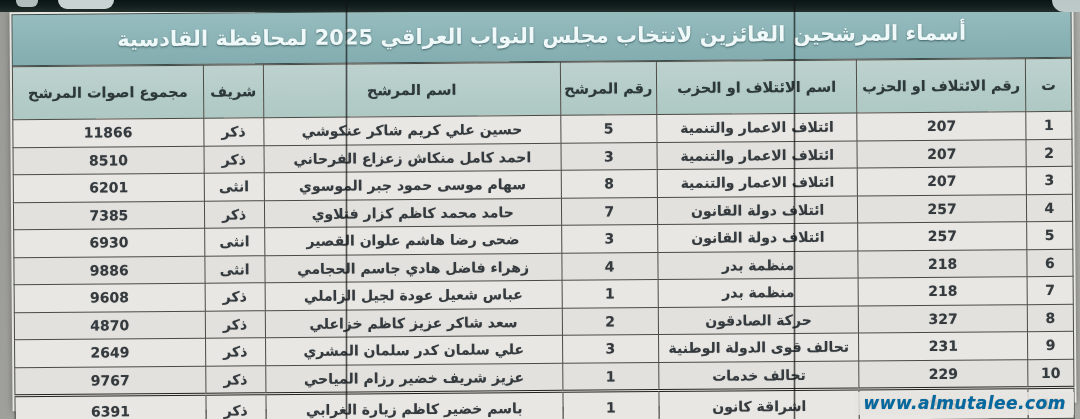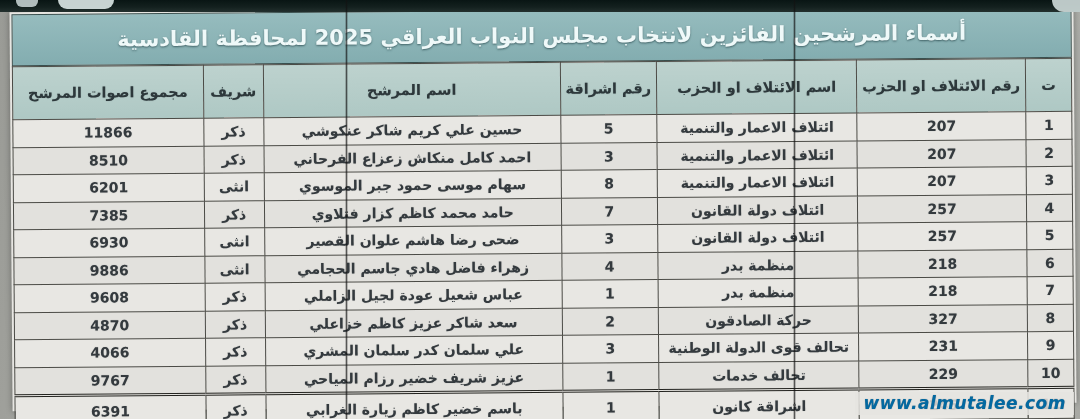--- a/index.html
+++ b/index.html
@@ -103,21 +103,21 @@
         <col class="c-candnum">
       <col class="c-candname">
         <col class="c-gender">
         <col class="c-votes">
     </colgroup>
     <thead>
       <tr>
           <th>ت</th>
           <th>رقم الائتلاف او الحزب</th>
           <th>اسم الائتلاف او الحزب</th>
-          <th>رقم اشراقة</th>
+          <th>رقم المرشح</th>
           <th>اسم المرشح</th>
           <th>شريف</th>
           <th>مجموع اصوات المرشح</th>
         </tr>
     </thead>
     <tbody>
         <tr>
           <td>1</td>
           <td>207</td>
           <td>ائتلاف الاعمار والتنمية</td>
@@ -189,21 +189,21 @@
           <td>ذكر</td>
           <td>4870</td>
         </tr>
         <tr>
           <td>9</td>
           <td>231</td>
           <td>تحالف قوى الدولة الوطنية</td>
           <td>3</td>
           <td>علي سلمان كدر سلمان المشري</td>
           <td>ذكر</td>
-          <td>4066</td>
+          <td>2649</td>
         </tr>
         <tr>
           <td>10</td>
           <td>229</td>
           <td>تحالف خدمات</td>
           <td>1</td>
           <td>عزيز شريف خضير رزام المياحي</td>
           <td>ذكر</td>
           <td>9767</td>
         </tr>

